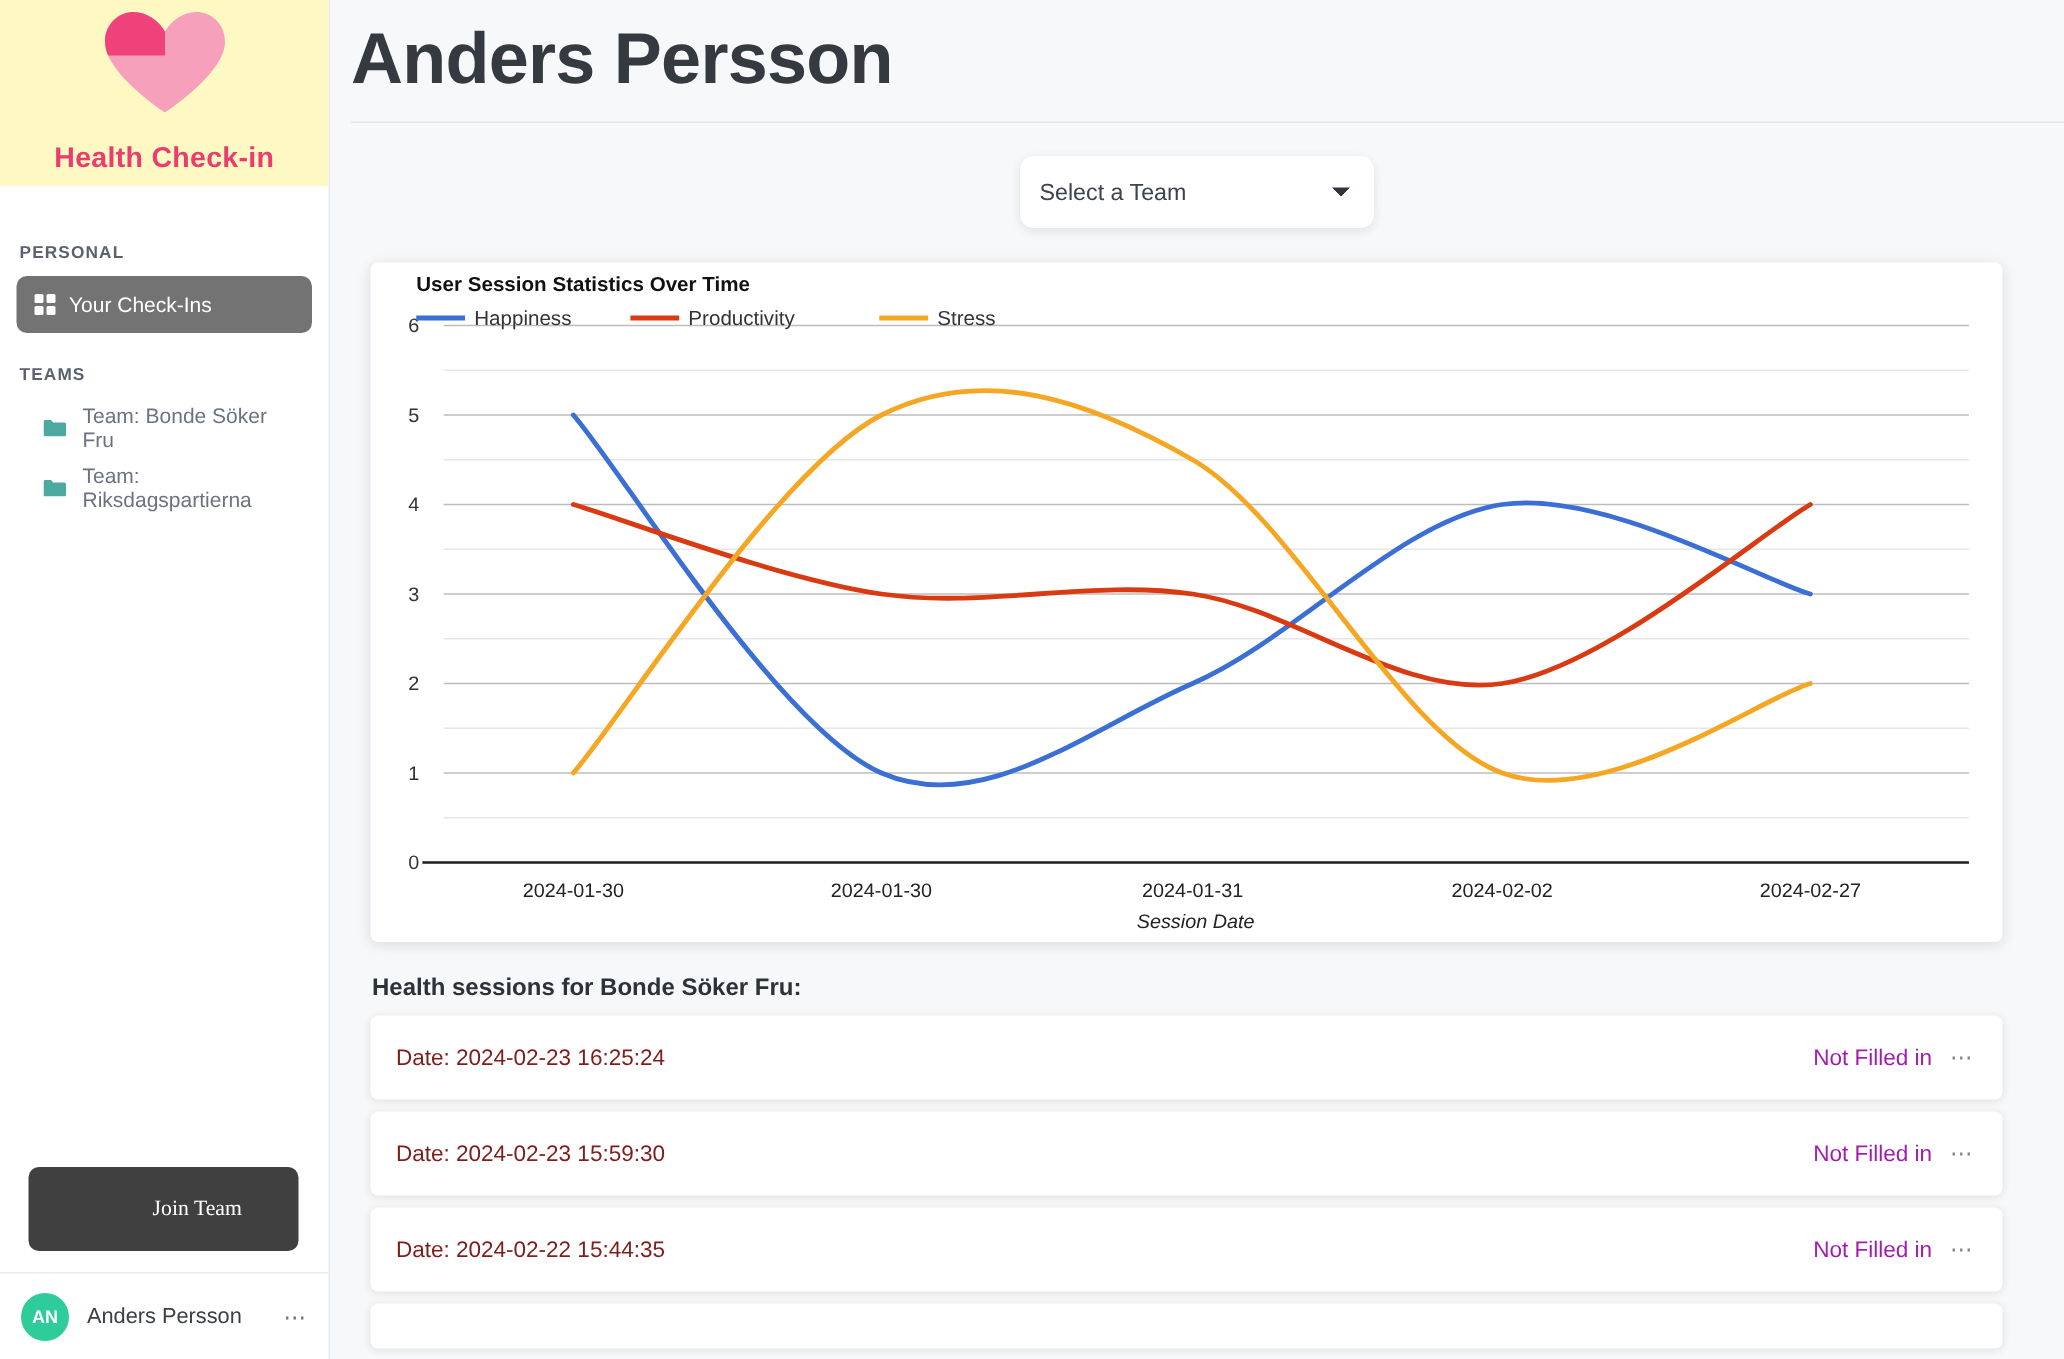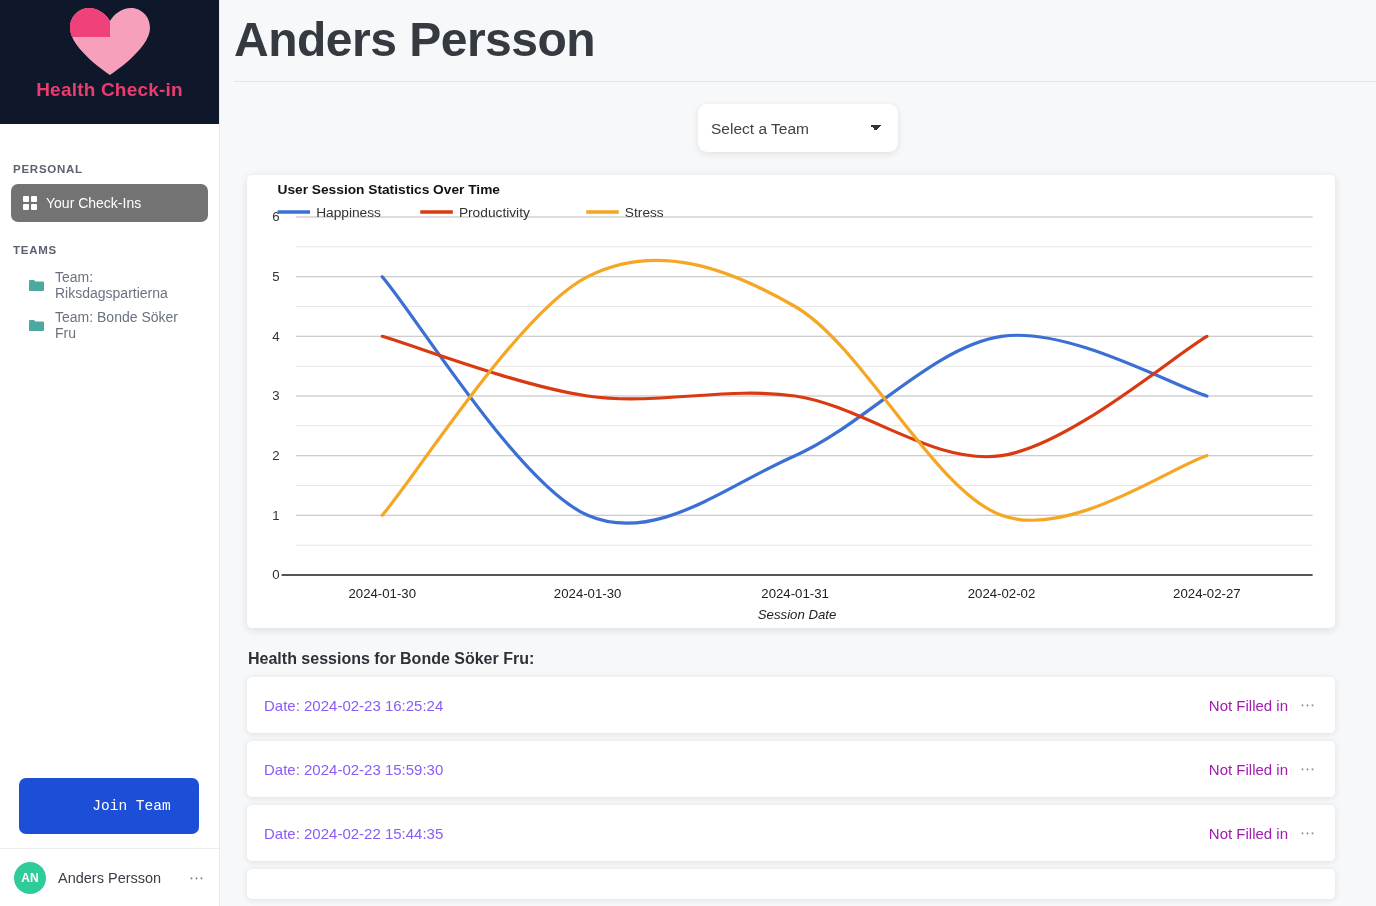--- a/index.html
+++ b/index.html
@@ -14,24 +14,25 @@
   
   .sidebar {
     width: 220px; height: 906px; flex: 0 0 220px;
     background: #ffffff;
     border-right: 1px solid #e8e9ec;
     display: flex; flex-direction: column;
     position: relative;
   }
   .brand {
     height: 124px;
-    background: #0f172a;
+    background: #fef9c3;
     display: flex; flex-direction: column;
     align-items: center; justify-content: flex-start;
     padding-top: 4px;
+    gap: 16px;
   }
   .heart-wrap { width: 96px; height: 74px; display:flex; align-items:center; justify-content:center; }
   .brand-title {
     font-size: 19px; font-weight: bold; color: #ec3b6e;
     letter-spacing: .2px; margin-top: 1px;
   }
   .nav { padding: 17px 11px; }
   .nav-label {
     font-size: 11.5px; font-weight: bold; color: #5a6270;
     letter-spacing: .75px; margin: 22px 0 9px 2px;
@@ -61,23 +62,23 @@
   .side-actions { padding: 0 19px 14px 19px; }
   .btn-create {
     width: 180px; height: 52px;
     background: #ffffff; border: 1px solid #e3e4e8;
     border-radius: 7px; font-size: 14.5px; color: #4b5563;
     font-family: "Liberation Sans", sans-serif;
     cursor: pointer; display: flex; align-items: center; justify-content: center;
   }
   .btn-join {
     width: 180px; height: 56px; margin-top: 8px;
-    background: #1d4ed8; border: none; border-radius: 7px;
+    background: #404040; border: none; border-radius: 7px;
     font-size: 14.5px; color: #ffffff;
-    font-family: Liberation Mono, monospace;
+    font-family: Liberation Serif, serif;
     cursor: pointer; display: flex; align-items: center; justify-content: center; padding-left: 45px;
   }
   .user-row {
     border-top: 1px solid #ebecef;
     height: 58px; display: flex; align-items: center;
     padding: 12px 14px; gap: 12px;
   }
   .avatar {
     width: 32px; height: 32px; border-radius: 50%;
     background: #2ecc9b; color: #ffffff;
@@ -94,21 +95,21 @@
     background: #f7f8fa; position: relative;
   }
   .page-title {
     font-size: 48px; font-weight: bold; color: #343a40;
     padding: 12px 0 14px 14px; letter-spacing: -.5px;
   }
   .title-rule { height: 1px; background: #e6e7ea; margin: 0 0 0 14px; }
 
   .select-row { display: flex; justify-content: center; padding-top: 22px; }
   .team-select {
-    width: 200px; height: 48px;
+    width: 236px; height: 48px;
     border: none; border-radius: 9px;
     background: #ffffff;
     box-shadow: 0 2px 7px rgba(20,25,40,.10);
     font-size: 15.5px; color: #3d434b;
     font-family: "Liberation Sans", sans-serif;
     padding: 0 13px;
     appearance: none; -webkit-appearance: none;
     cursor: pointer;
     background-image:
       linear-gradient(45deg, transparent 50%, #31363c 50%),
@@ -134,21 +135,21 @@
   }
   .session-list { margin: 0 41px 0 27px; }
   .session-card {
     background: #ffffff;
     border-radius: 5px;
     box-shadow: 0 1px 6px rgba(20,25,40,.11);
     height: 56px; margin-bottom: 8px;
     display: flex; align-items: center;
     padding: 0 19px 0 17px;
   }
-  .session-date { font-size: 15px; color: #8b5cf6; flex: 1; }
+  .session-date { font-size: 15px; color: #7f1d1d; flex: 1; }
   .session-status { font-size: 15px; color: #a21caf; margin-right: 12px; }
   .session-dots { color: #7b8495; font-size: 15px; letter-spacing: 1px; cursor: pointer; }
   .session-card.partial { height: 30px; overflow: hidden; }
 </style>
 </head>
 <body>
 
 <div class="app">
 
   <aside class="sidebar">
@@ -184,30 +185,30 @@
       </div>
 
       <div class="nav-label">TEAMS</div>
 
       <div class="nav-item team-item">
         <span class="folder-icon">
           <svg width="15" height="12" viewBox="0 0 15 12">
               <path d="M0 2a1 1 0 011-1h4l1.4 1.6H14a1 1 0 011 1V11a1 1 0 01-1 1H1a1 1 0 01-1-1z" fill="#4ca9a0"></path>
             </svg>
         </span>
-        <span>Team: Riksdagspartierna</span>
+        <span>Team: Bonde Söker Fru</span>
       </div>
 
       <div class="nav-item team-item">
         <span class="folder-icon">
           <svg width="15" height="12" viewBox="0 0 15 12">
               <path d="M0 2a1 1 0 011-1h4l1.4 1.6H14a1 1 0 011 1V11a1 1 0 01-1 1H1a1 1 0 01-1-1z" fill="#4ca9a0"></path>
             </svg>
         </span>
-        <span>Team: Bonde Söker Fru</span>
+        <span>Team: Riksdagspartierna</span>
       </div>
     </nav>
 
     <div class="sidebar-spacer"></div>
 
     <div class="side-actions">
       <button class="btn-join">Join Team</button>
     </div>
 
     <div class="user-row">

